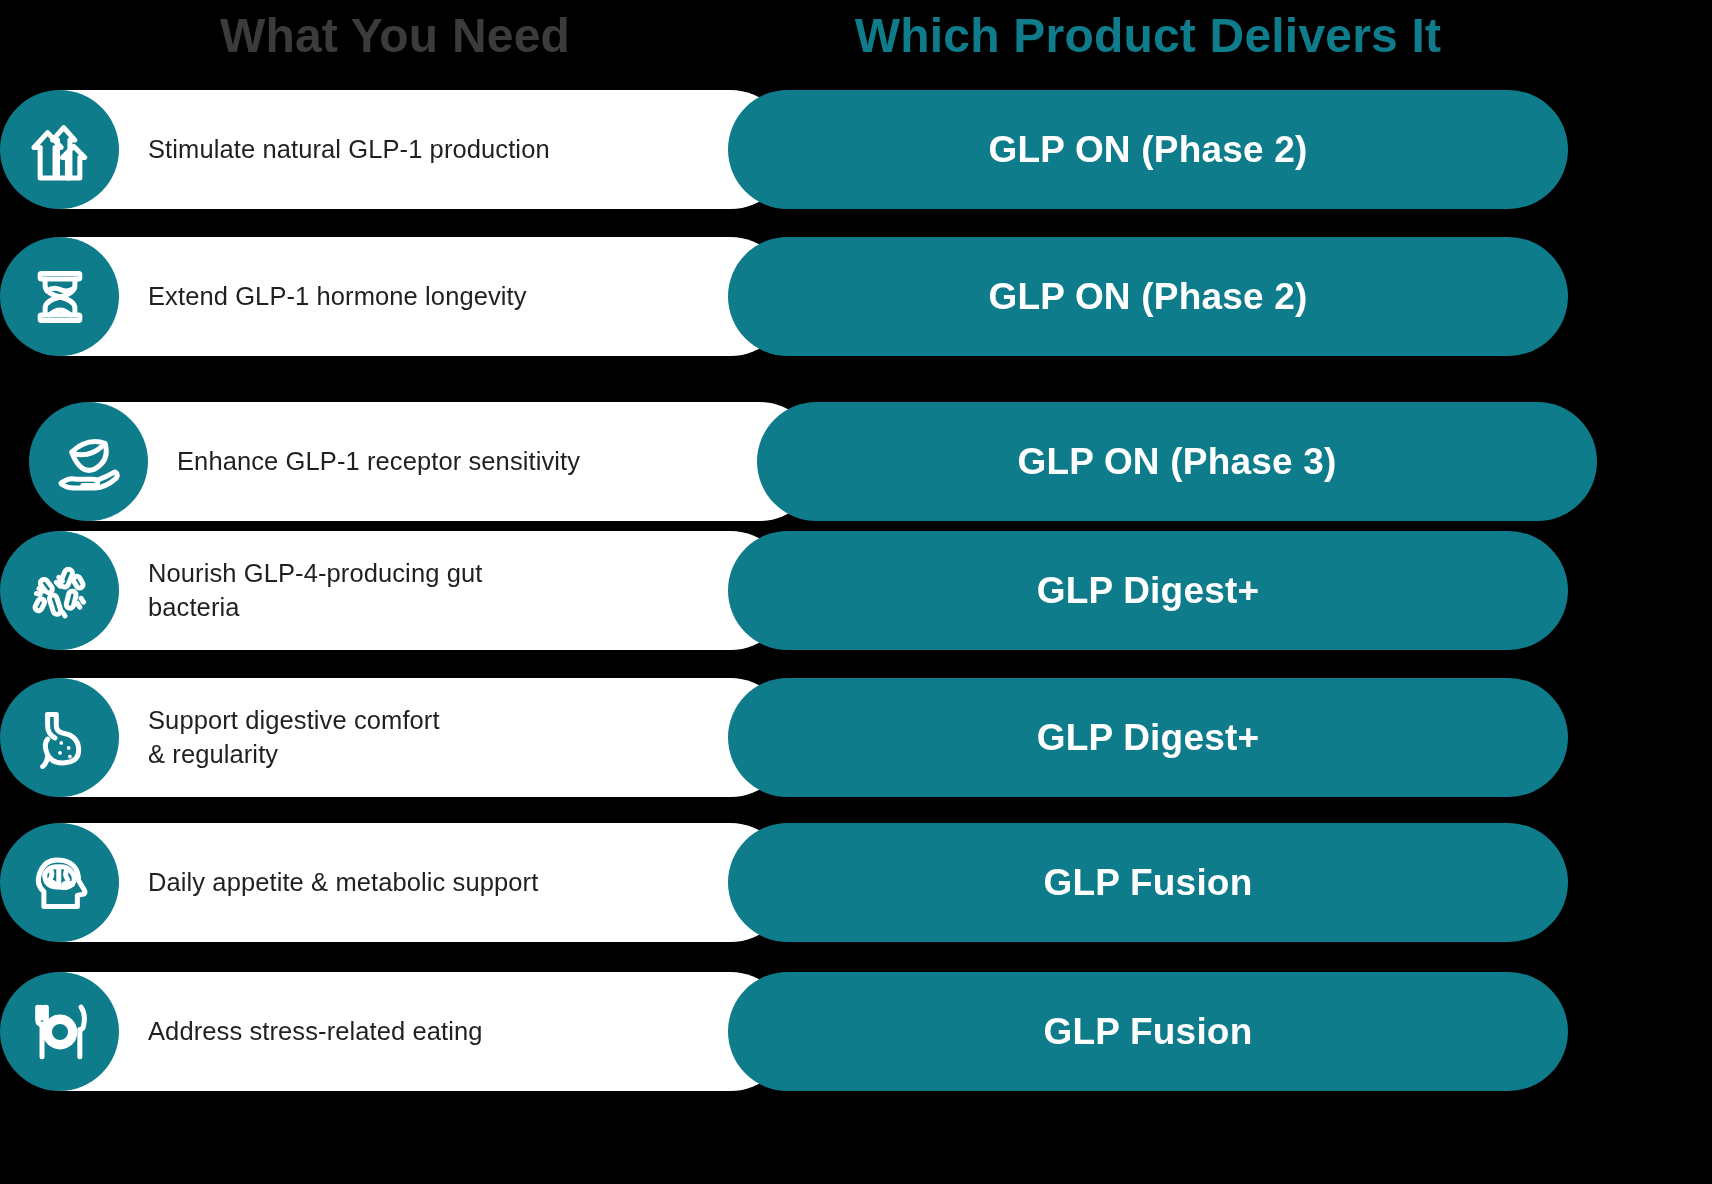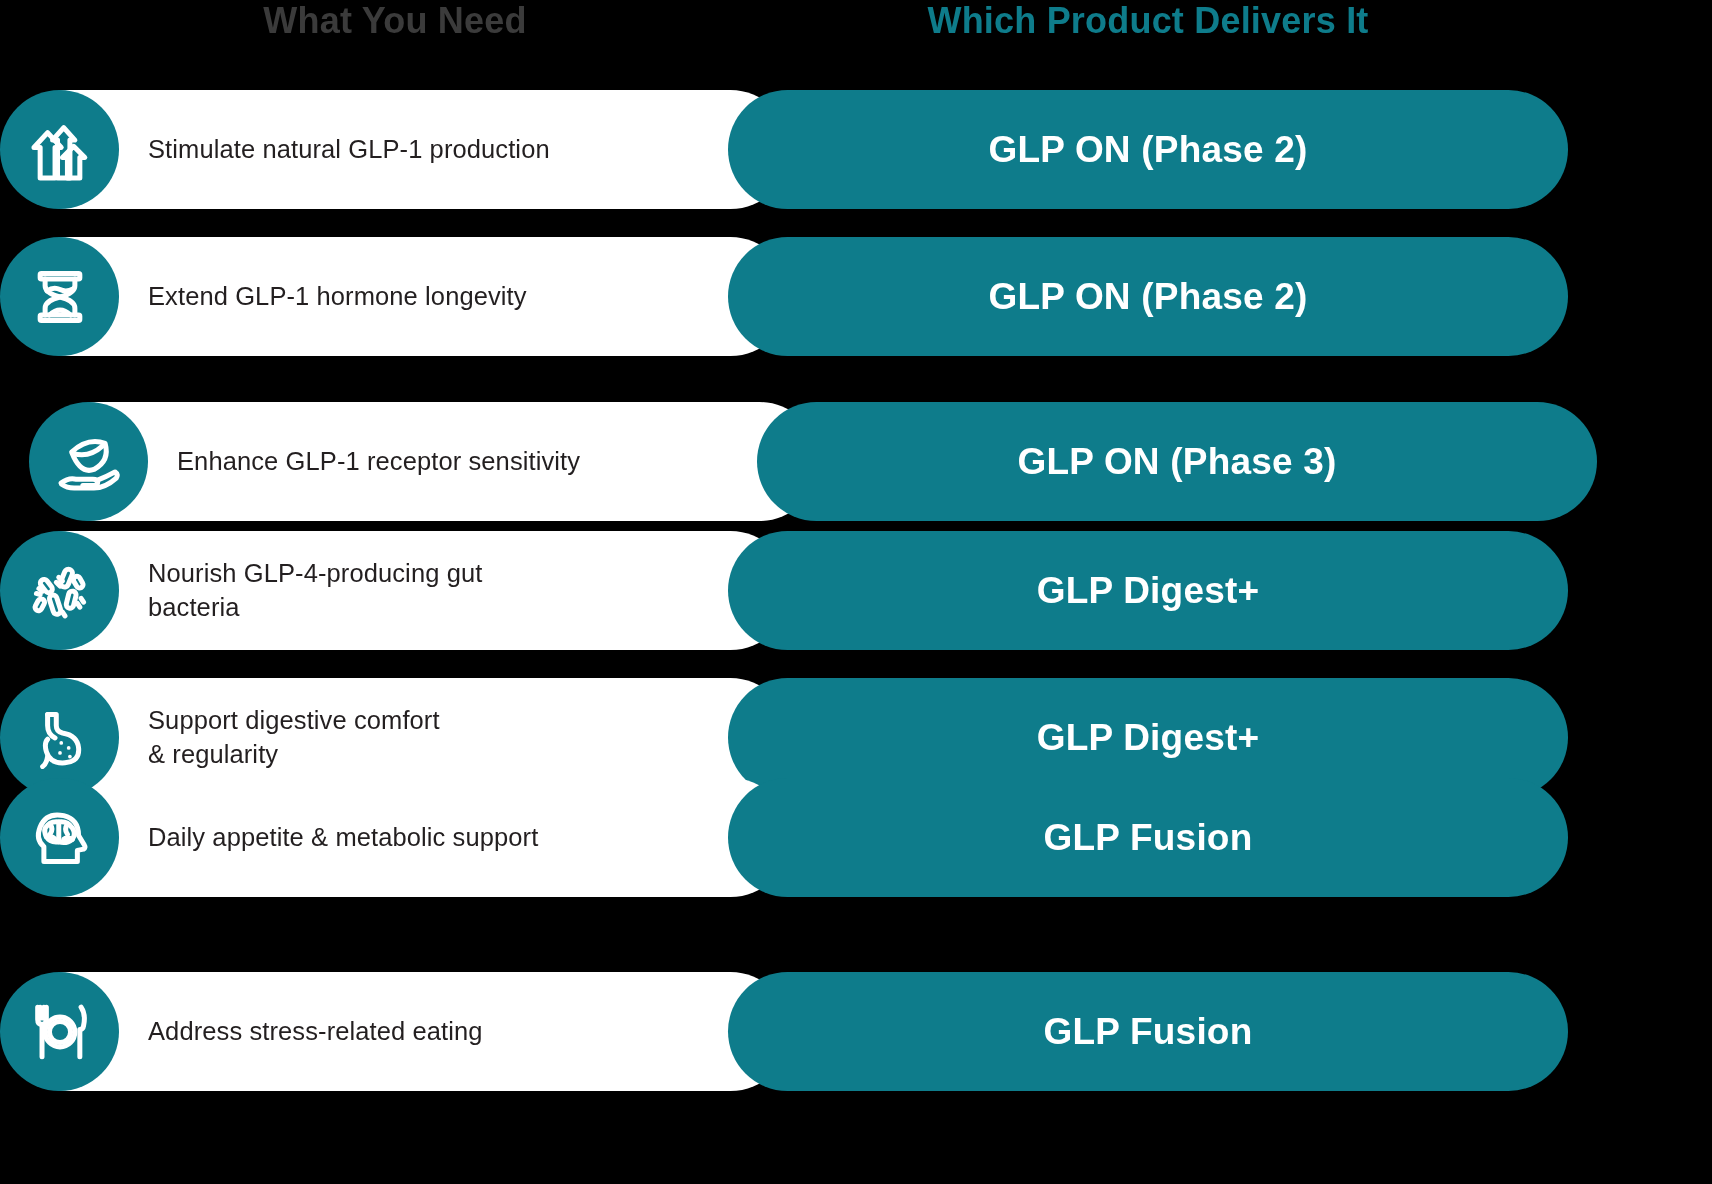--- a/index.html
+++ b/index.html
@@ -20,22 +20,22 @@
   
   .headers {
     position: absolute;
     top: 0;
     left: 0;
     width: 1568px;
     height: 78px;
   }
   .hdr {
     position: absolute;
-    top: 0;
-    font-size: 36px;
+    top: 8px;
+    font-size: 48px;
     font-weight: 700;
     letter-spacing: 0.2px;
     white-space: nowrap;
   }
   .hdr-left {
     left: 0;
     width: 790px;
     text-align: center;
     color: #3b3b3b;
   }
@@ -242,21 +242,21 @@
         <path d="M30 12 L30 30 Q30 44 42 50"></path>
         <path d="M30 80 Q28 92 22 96"></path>
         <circle class="solid" cx="52" cy="58" r="3"></circle>
         <circle class="solid" cx="64" cy="66" r="3"></circle>
         <circle class="solid" cx="50" cy="74" r="3"></circle>
         <circle class="solid" cx="66" cy="80" r="3"></circle>
       </svg>
     </div>
   </div>
 
-  <div class="row" style="top:778px;">
+  <div class="row" style="top:823px;">
     <div class="need-pill">
       <div class="need-text">
         <span>Daily appetite &amp; metabolic support</span>
       </div>
     </div>
     <div class="product-pill">
       <span class="product-text">GLP Fusion</span>
     </div>
     <div class="icon-circle">
       <svg viewBox="0 0 100 100">

